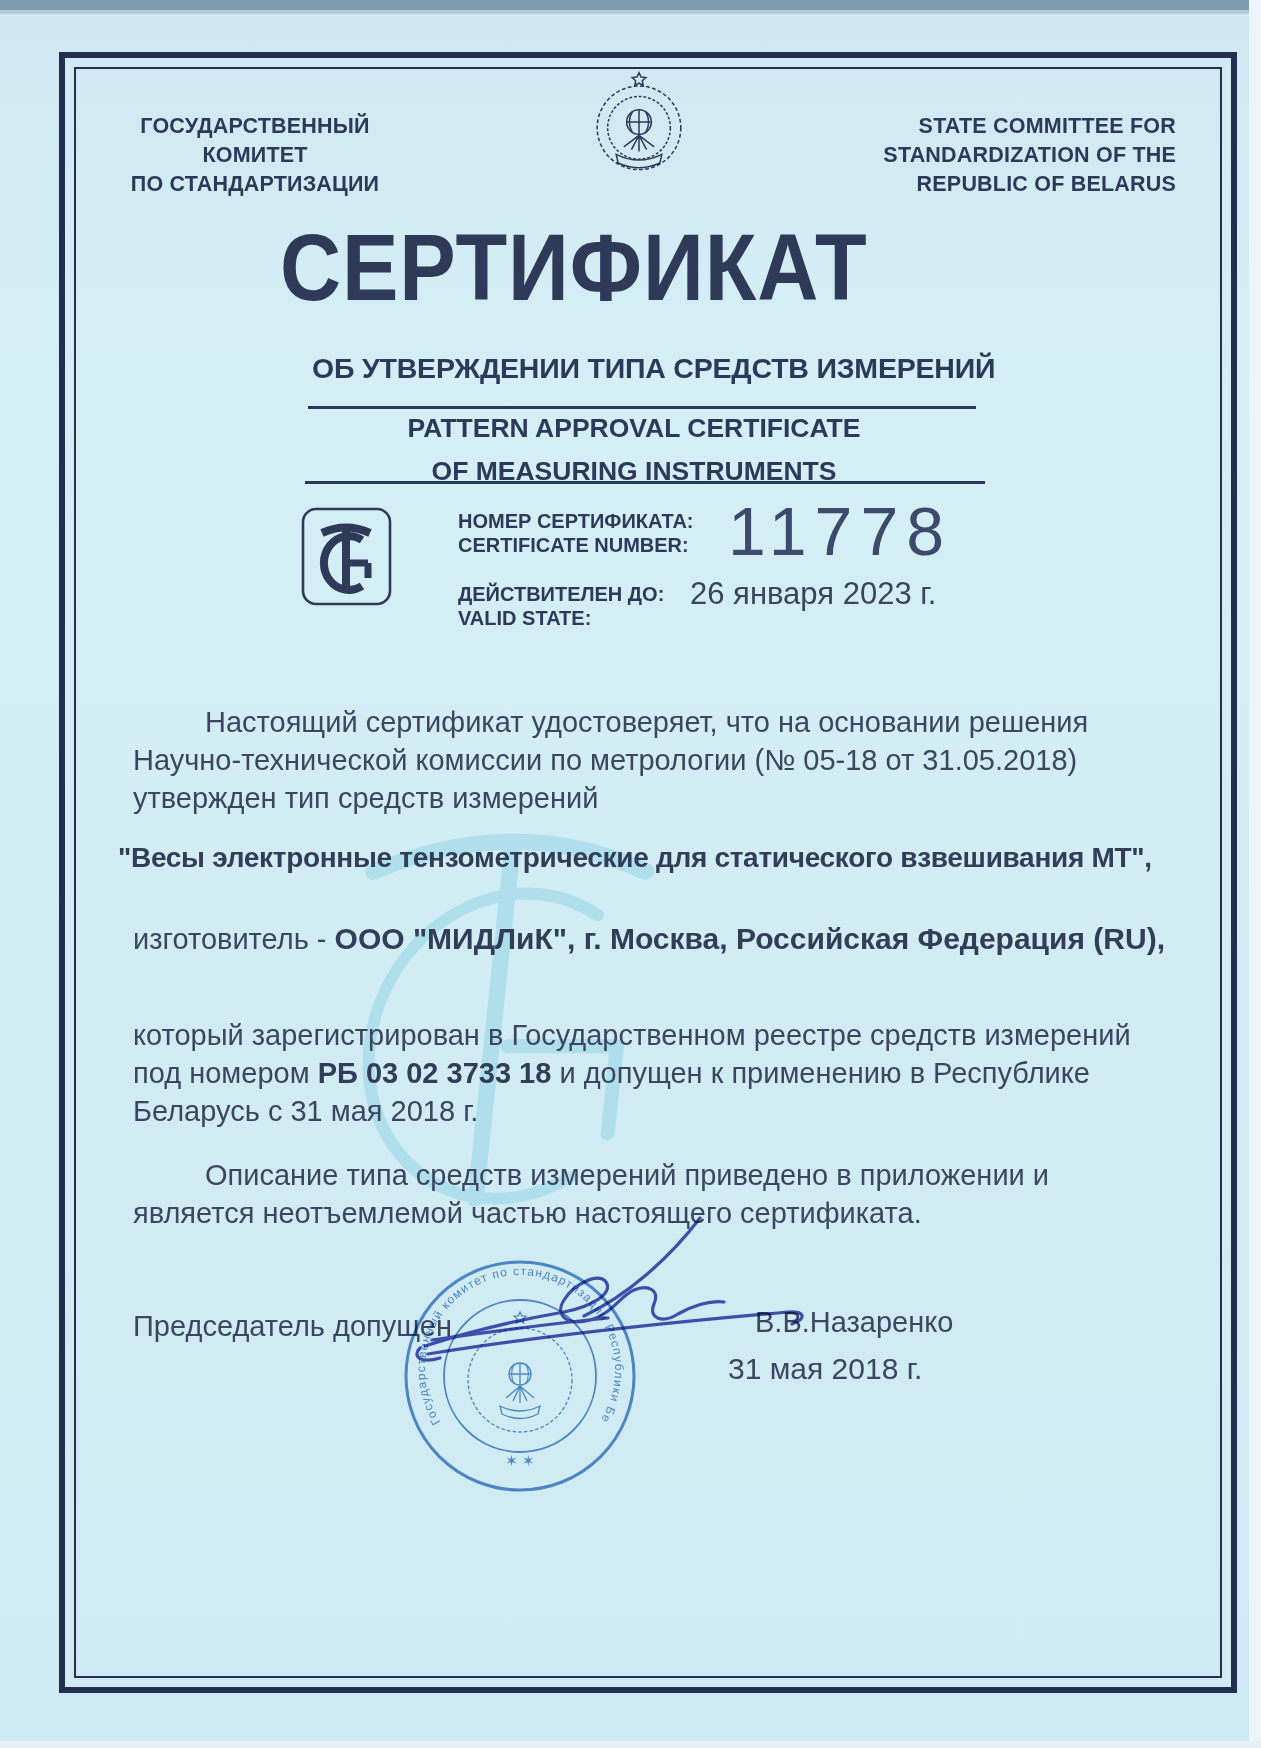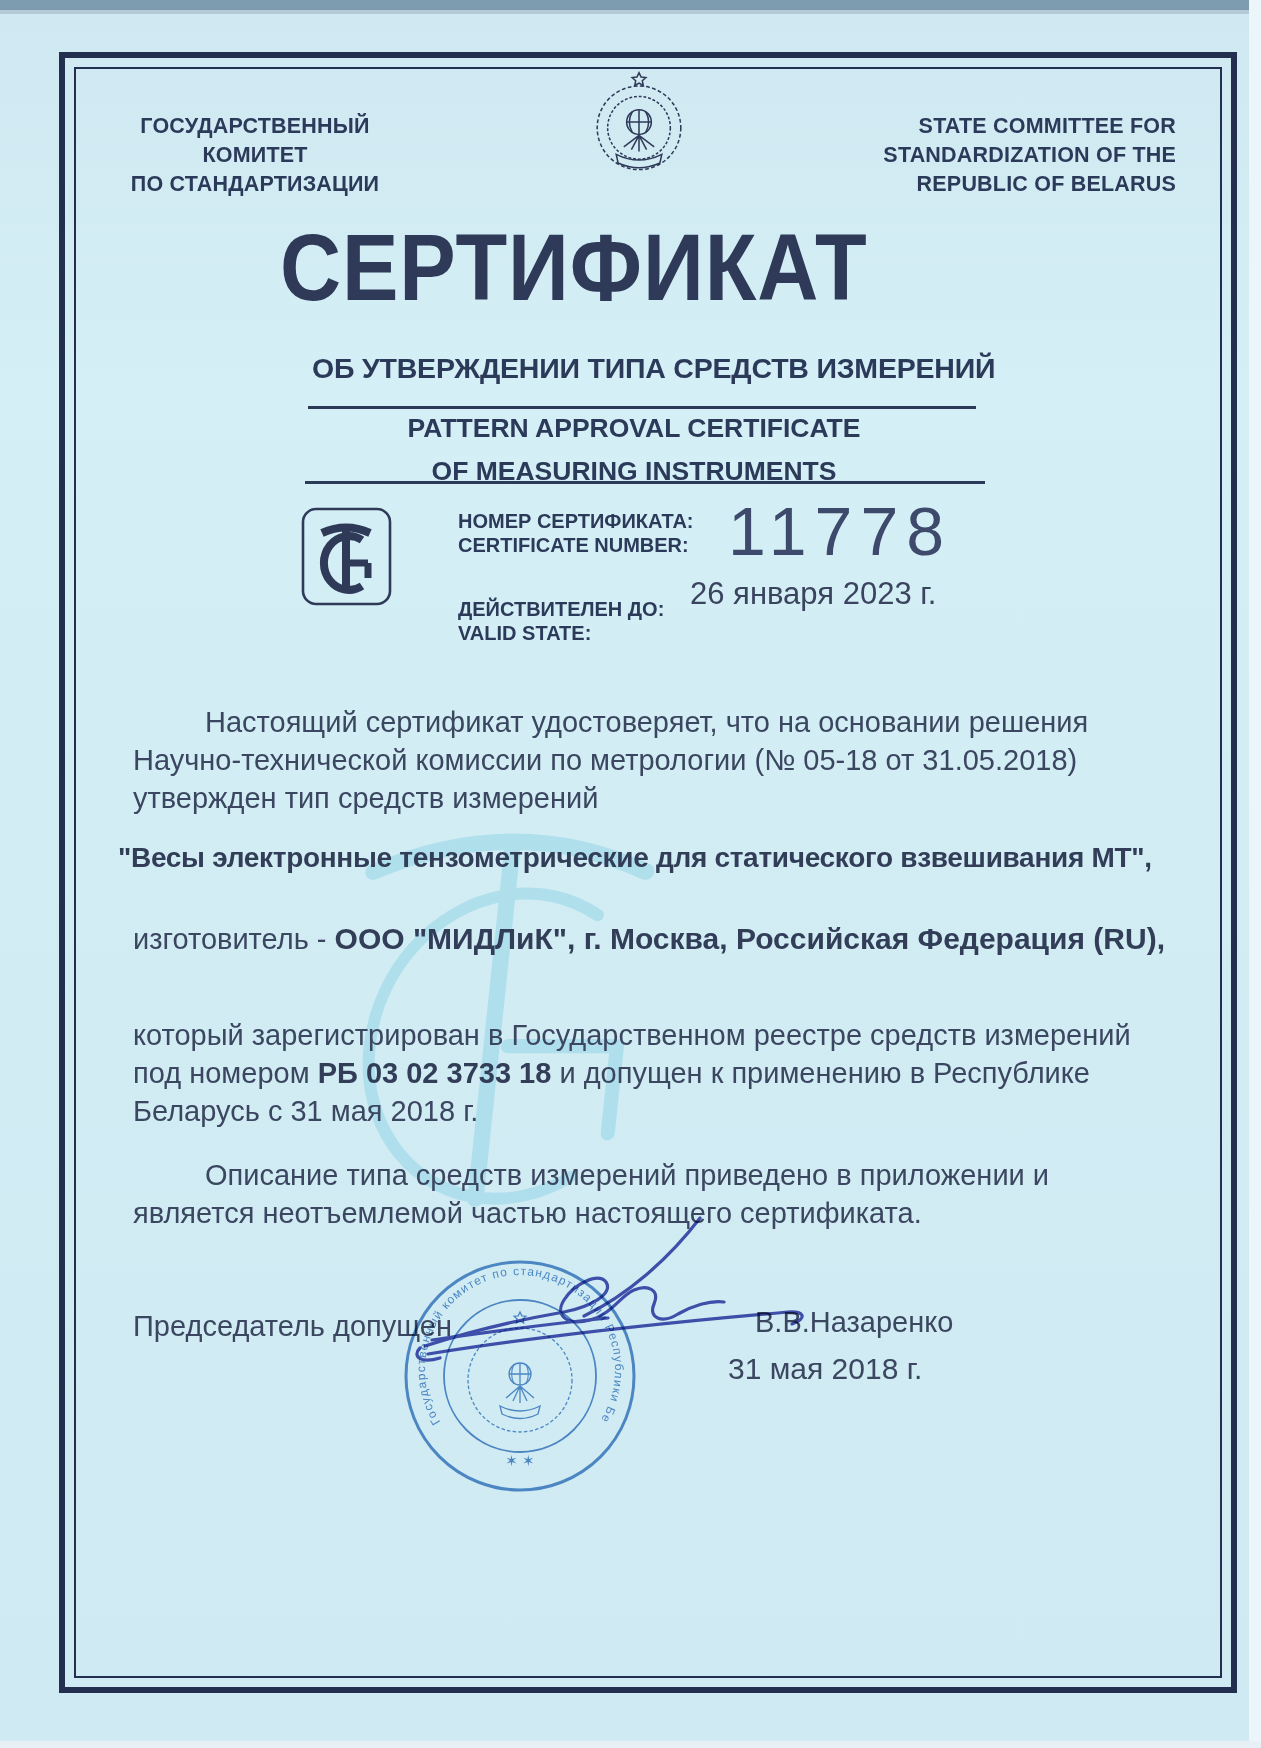--- a/index.html
+++ b/index.html
@@ -24,21 +24,21 @@
   .sub-ru{position:absolute;left:312px;top:352px;width:664px;text-align:right;
           font-size:28.5px;font-weight:bold;color:#2c3a5a;letter-spacing:-.2px;white-space:nowrap;}
   .rule{position:absolute;height:3px;background:#2c3a5a;}
   .rule1{left:308px;top:406px;width:668px;}
   .rule2{left:305px;top:481px;width:680px;}
   .sub-en{position:absolute;left:300px;width:668px;text-align:center;font-size:26.5px;
           font-weight:bold;color:#2c3a5a;white-space:nowrap;}
   .sub-en1{top:413px;} .sub-en2{top:456px;}
   .logo{position:absolute;left:299px;top:505px;width:95px;height:103px;}
   .lab{position:absolute;left:458px;font-size:20px;font-weight:bold;color:#2c3a5a;line-height:24px;white-space:nowrap;}
-  .lab1{top:509px;} .lab2{top:582px;margin-top:15px;}
+  .lab1{top:509px;} .lab2{top:582px;}
   .cert-num{position:absolute;left:728px;top:492px;font-size:68px;font-weight:400;color:#3d4a6b;
             letter-spacing:8px;white-space:nowrap;}
   .valid-val{position:absolute;left:690px;top:576px;font-size:31px;color:#3a445f;white-space:nowrap;}
   .body-par{position:absolute;font-size:29px;line-height:38px;color:#3b4660;white-space:nowrap;}
   .p1{left:133px;top:703px;} .p1 .l1{padding-left:72px;}
   .p2{left:118px;top:839px;font-weight:bold;font-size:28px;letter-spacing:-.3px;color:#323d58;}
   .p3{left:133px;top:920px;}
   .p3 b{font-size:30px;color:#323d58;}
   .p4{left:133px;top:1016px;}
   .p4 b{color:#323d58;}

